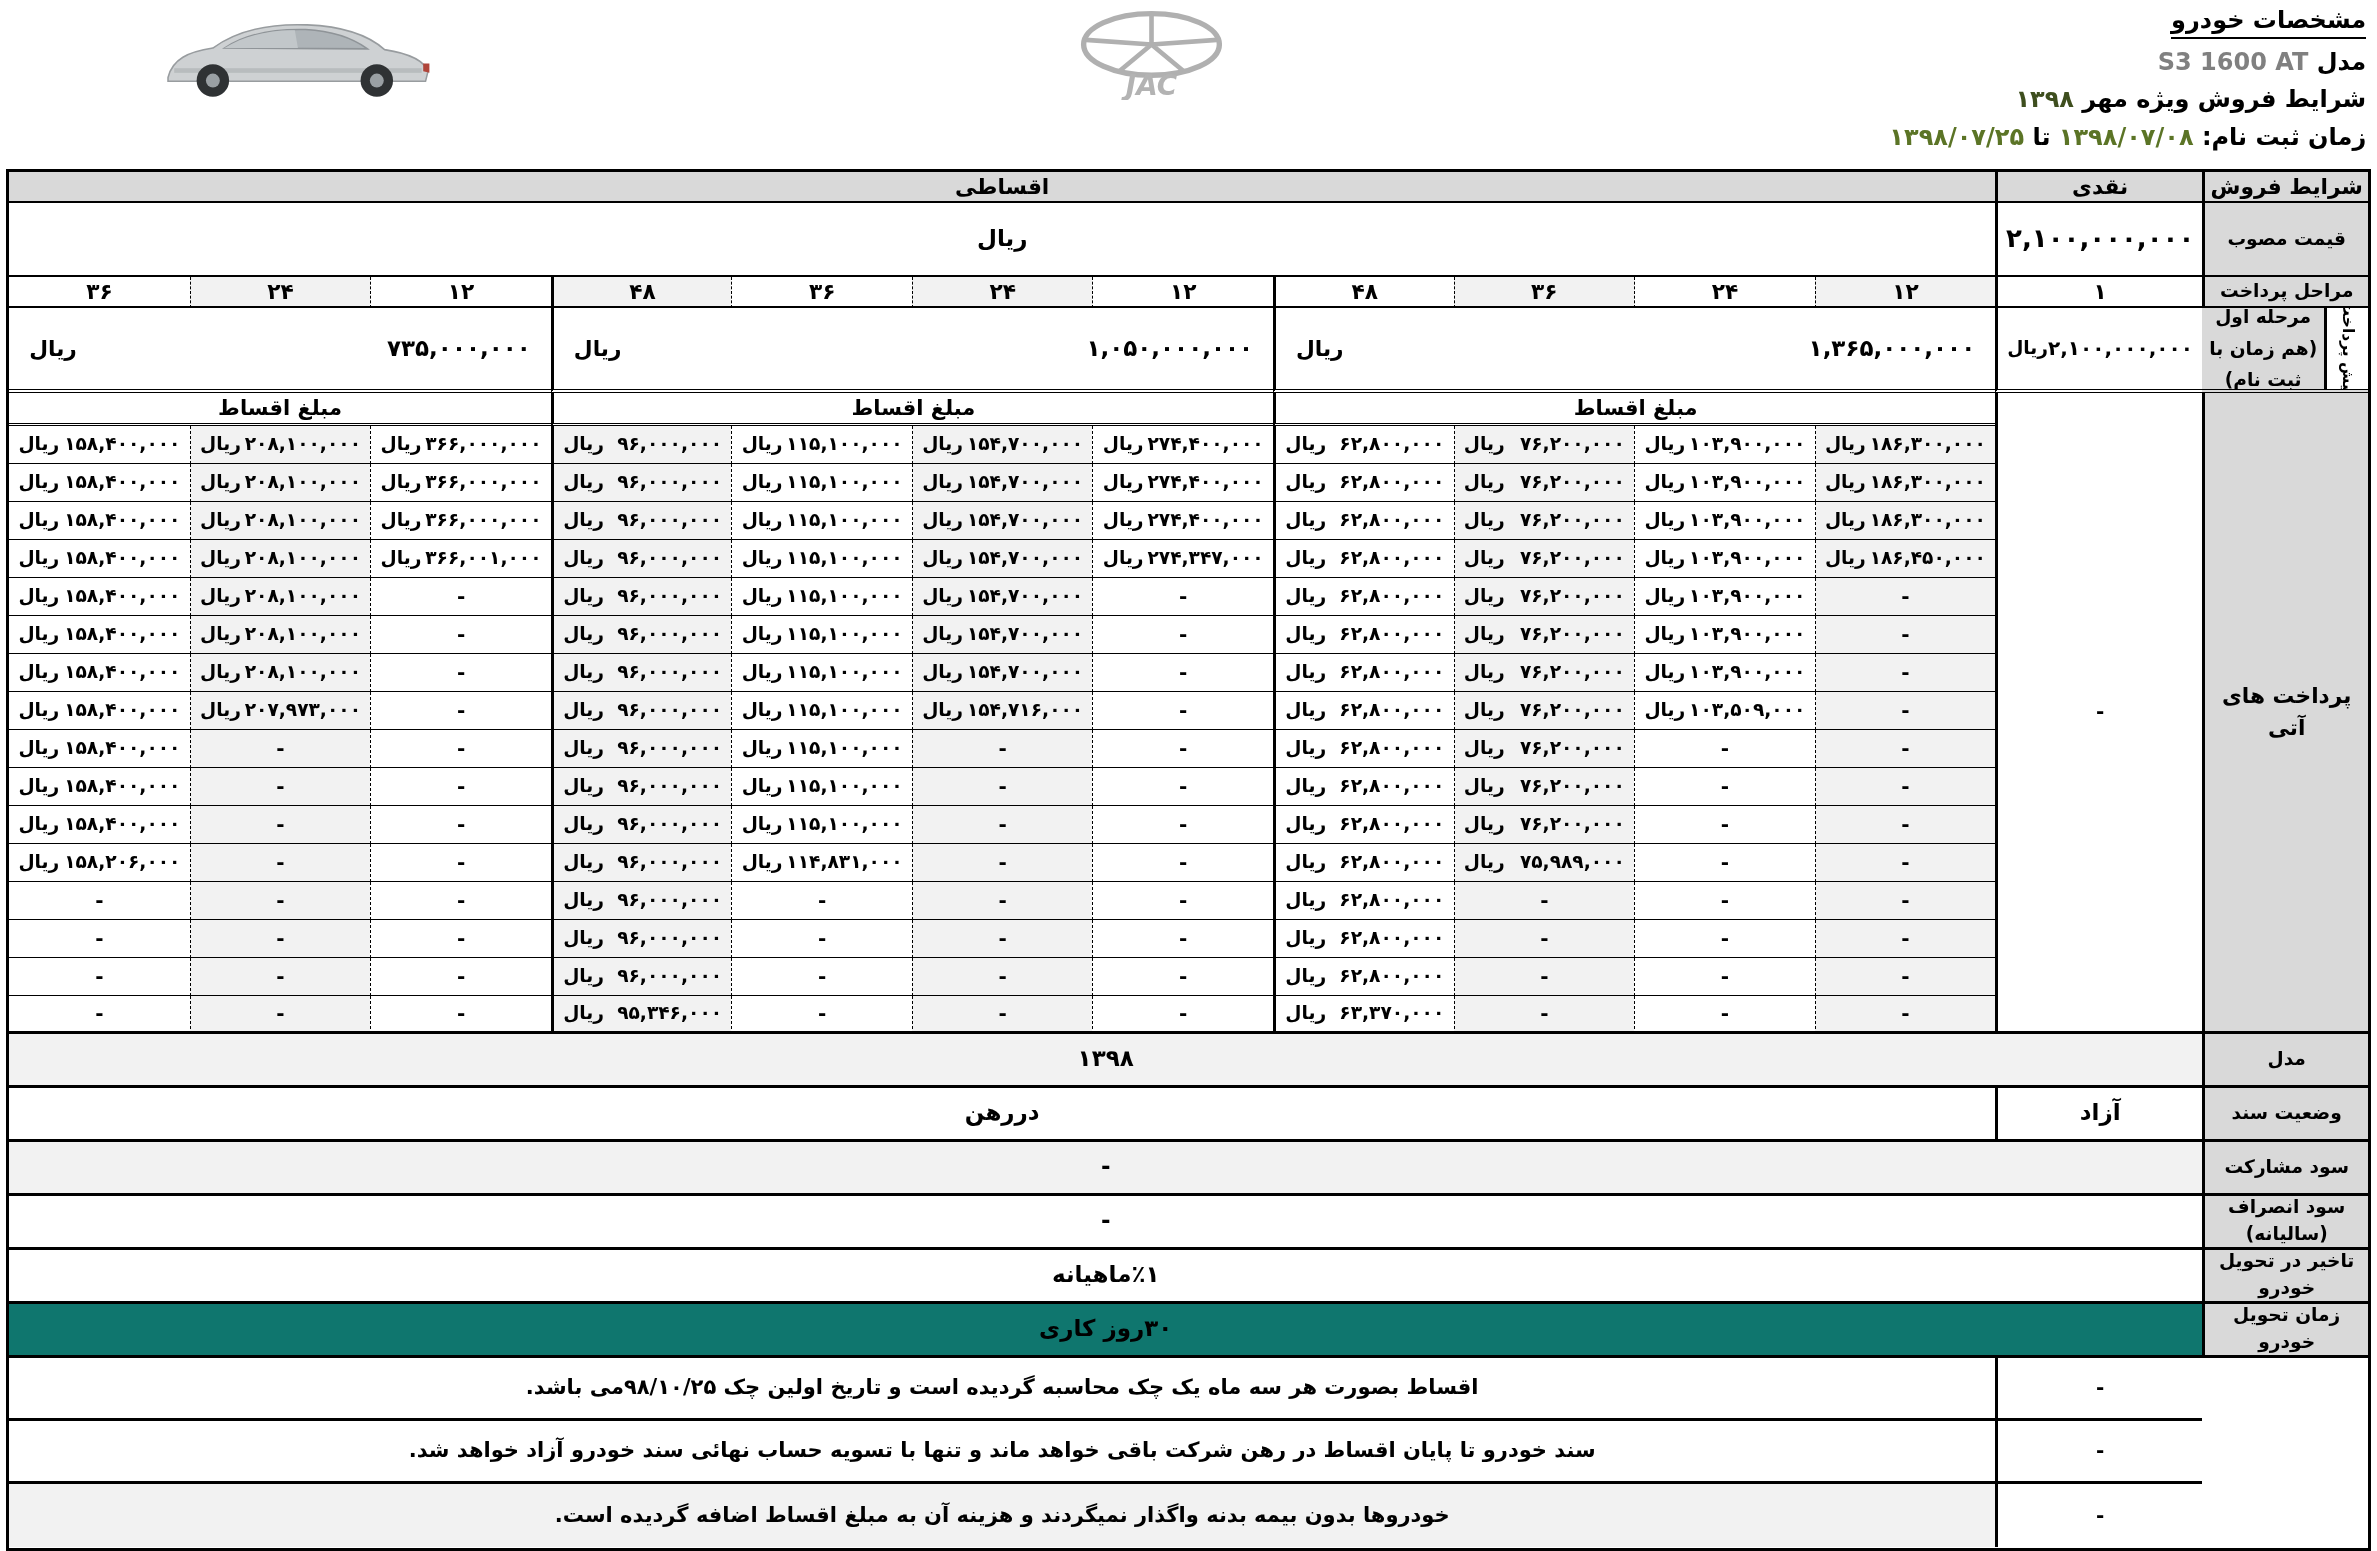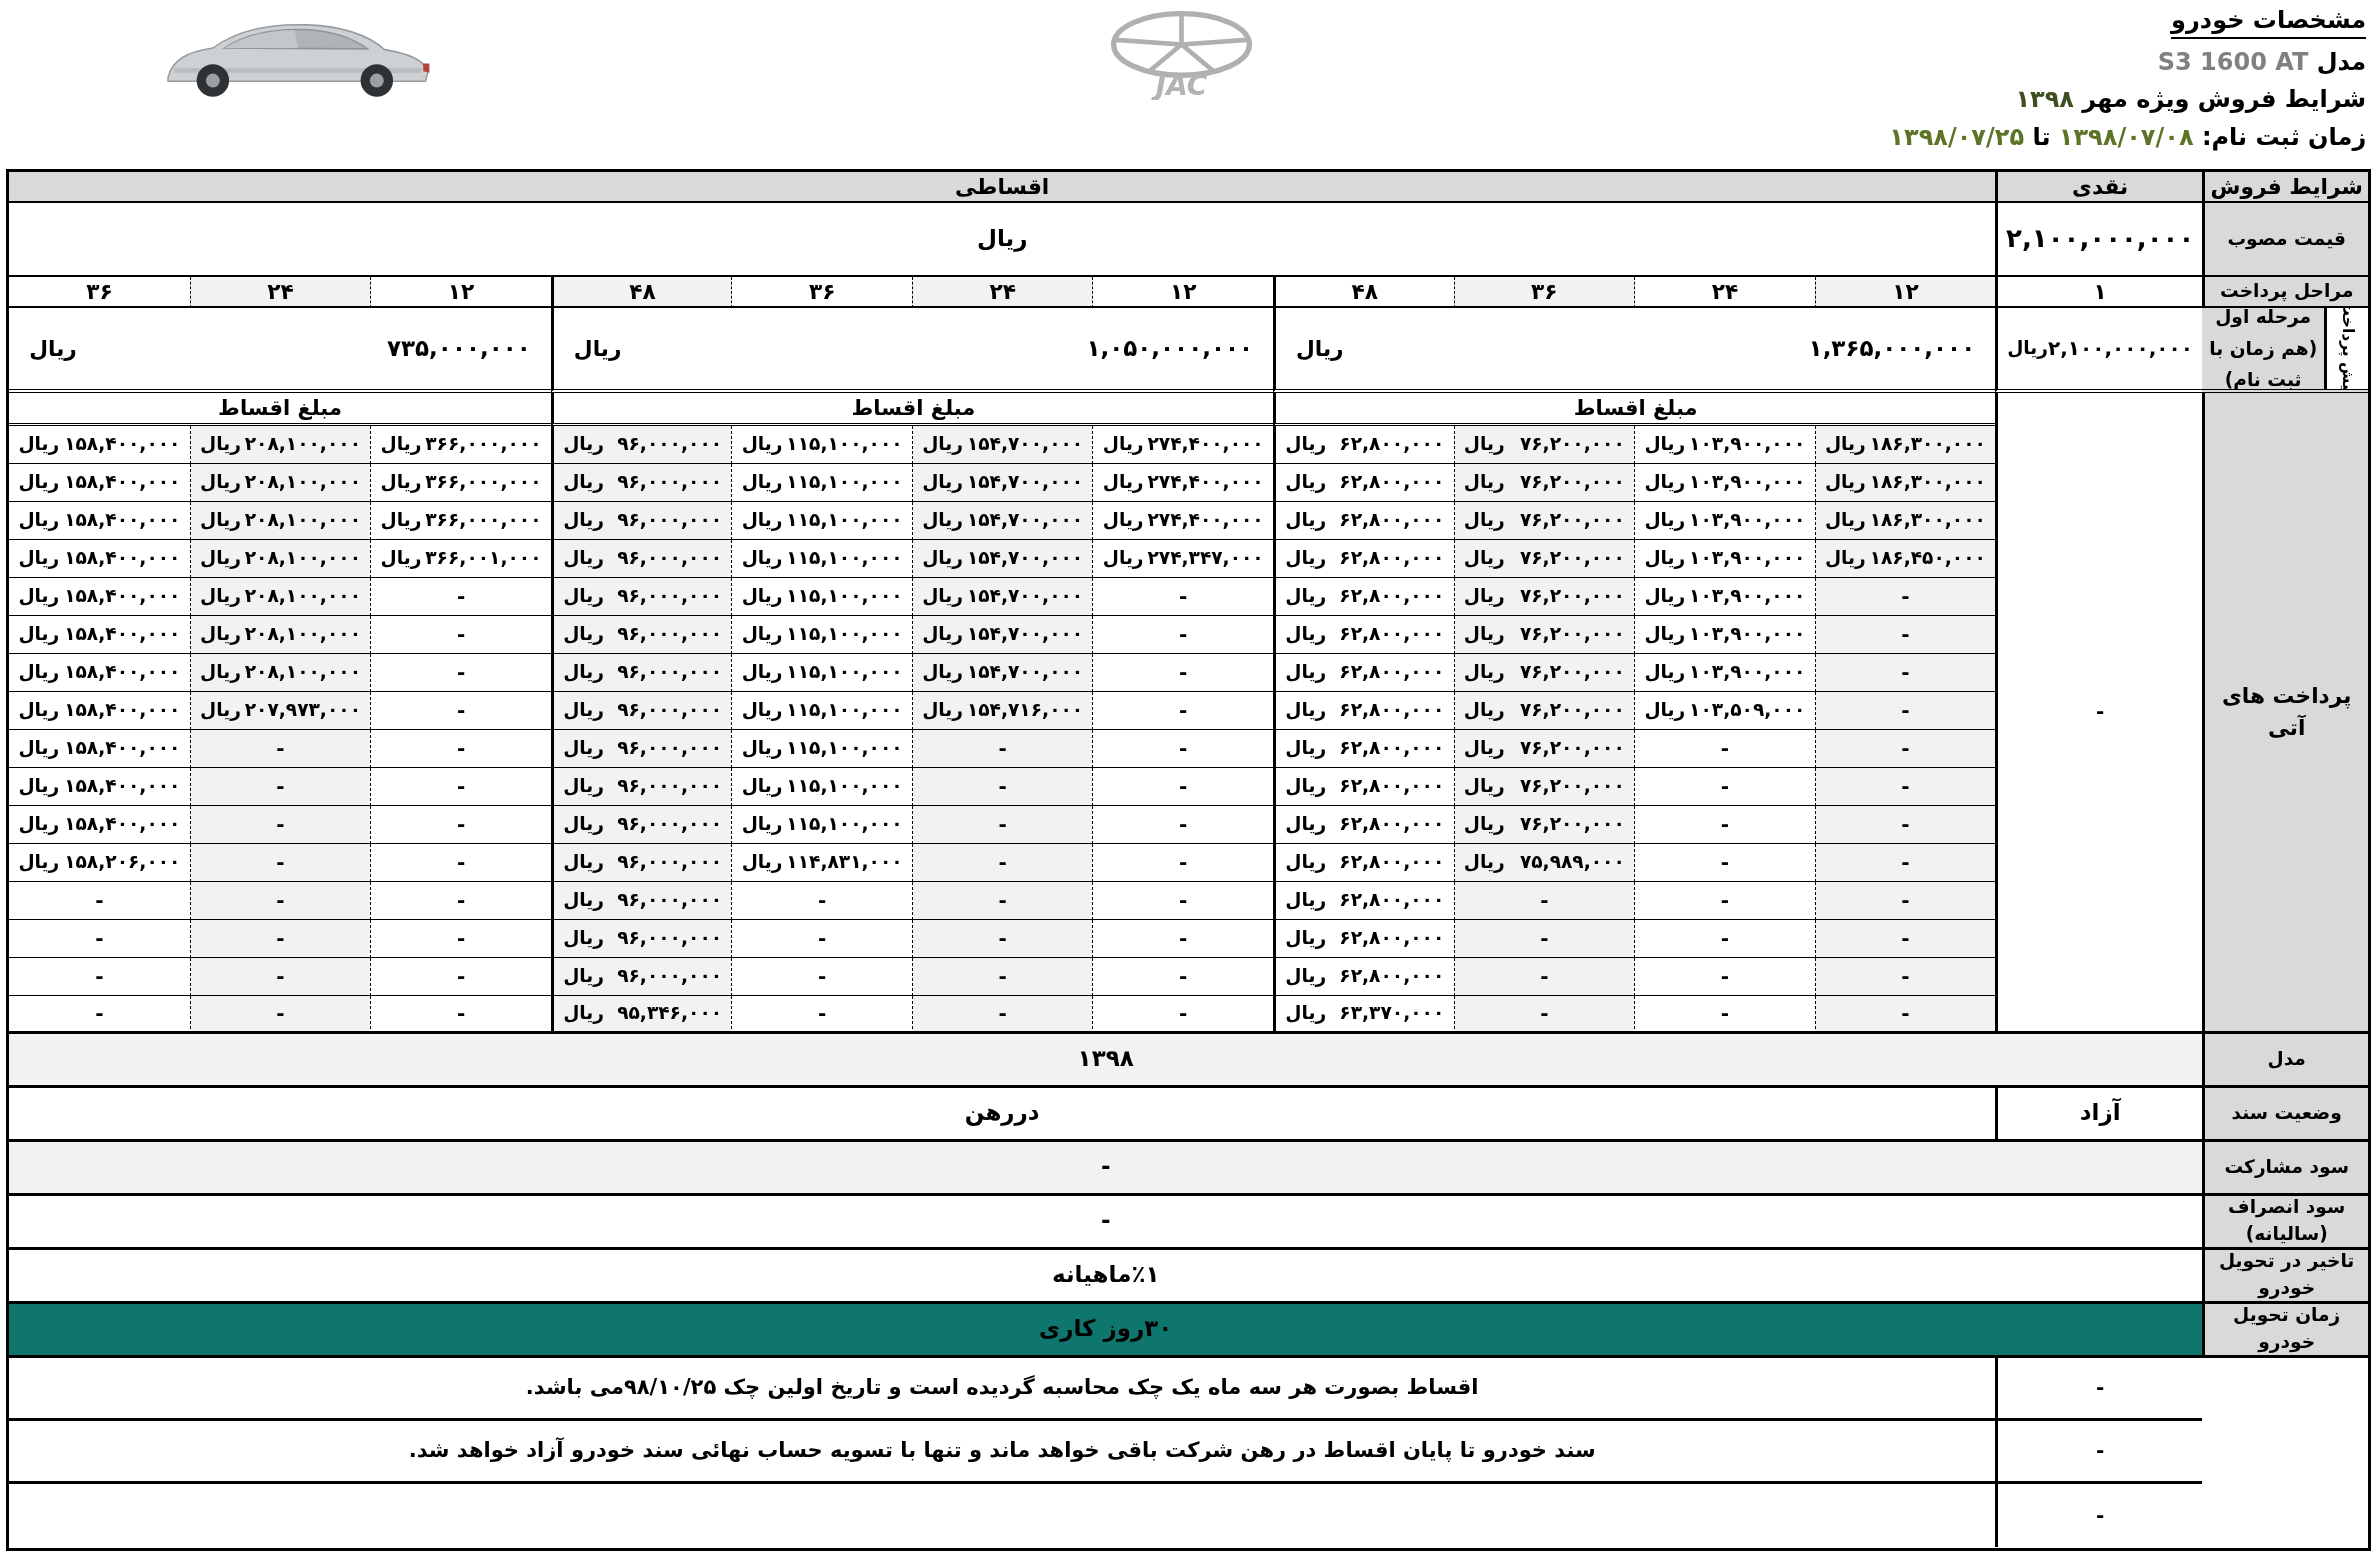--- a/index.html
+++ b/index.html
@@ -10,21 +10,21 @@
   
   #hdr{position:absolute;top:0;left:0;width:100%;height:169px}
   #hdr-text{position:absolute;top:4.6px;right:10.8px;text-align:right}
   .hline{font-weight:bold;font-size:24px;color:#000;margin-bottom:7.7px;line-height:1.25}
   .hline .underl{border-bottom:2.3px solid #000;display:inline-block;padding-bottom:2.3px}
   .model-val{color:#808080;font-weight:bold}
   .year{color:#3e4e1e}
   .green{color:#5b7426}
   #car-img{position:absolute;left:151px;top:3.1px}
   #kerman-logo{position:absolute;left:915px;top:6.2px}
-  #jac-logo{position:absolute;left:1105px;top:9.3px}
+  #jac-logo{position:absolute;left:1075px;top:9.3px}
 
   
   #tbl{position:absolute;top:169px;left:6.2px;width:2365px;height:1382px;
     border:3.1px solid #000;display:grid;direction:rtl;background:#fff;
     grid-template-columns:166px 207px repeat(11,1fr);
     grid-template-rows:31px 74px 31px 85px 32.5px repeat(16,38px) repeat(6,54px) repeat(3,63px)}
   .c{display:flex;align-items:center;justify-content:center;text-align:center;
      font-weight:bold;color:#000;background:#fff;overflow:hidden;line-height:1.45}
   .lab{background:#d9d9d9;font-size:18.6px;padding:0 4.6px}
   .sh{background:#f2f2f2}
@@ -650,16 +650,17 @@
       <div class="c fs30 hb4" style="grid-area: 25 / 2 / span 1 / span 12; background: rgb(255, 255, 255);">-</div>
       <div class="c lab bl4 hb4" style="grid-area: 26 / 1 / span 1 / span 1;">تاخیر در تحویل خودرو</div>
       <div class="c fs30 hb4" style="grid-area: 26 / 2 / span 1 / span 12; background: rgb(255, 255, 255);">٪۱ماهیانه</div>
       <div class="c lab bl4 hb4" style="grid-area: 27 / 1 / span 1 / span 1;">زمان تحویل خودرو</div>
       <div class="c fs30 hb4" style="grid-area: 27 / 2 / span 1 / span 12; background: #0f766e;">۳۰روز کاری</div>
       <div class="c fs30 bl4 dash hb4 " style="grid-area: 28 / 2 / span 1 / span 1;">-</div>
       <div class="c note hb4 " style="grid-area: 28 / 3 / span 1 / span 11; background: rgb(255, 255, 255);">اقساط بصورت هر سه ماه یک چک محاسبه گردیده است و تاریخ اولین چک ۹۸/۱۰/۲۵می باشد.</div>
       <div class="c fs30 bl4 dash hb4 " style="grid-area: 29 / 2 / span 1 / span 1;">-</div>
       <div class="c note hb4 " style="grid-area: 29 / 3 / span 1 / span 11; background: rgb(255, 255, 255);">سند خودرو تا پایان اقساط در رهن شرکت باقی خواهد ماند و تنها با تسویه حساب نهائی سند خودرو آزاد خواهد شد.</div>
       <div class="c fs30 bl4 dash " style="grid-area: 30 / 2 / span 1 / span 1;">-</div>
+      <div class="c note " style="grid-area: 30 / 3 / span 1 / span 11; background: rgb(242, 242, 242);">خودروها بدون بیمه بدنه واگذار نمیگردند و هزینه آن به مبلغ اقساط اضافه گردیده است.</div>
     </div>
 
 </div>
 
 
 </body></html>

